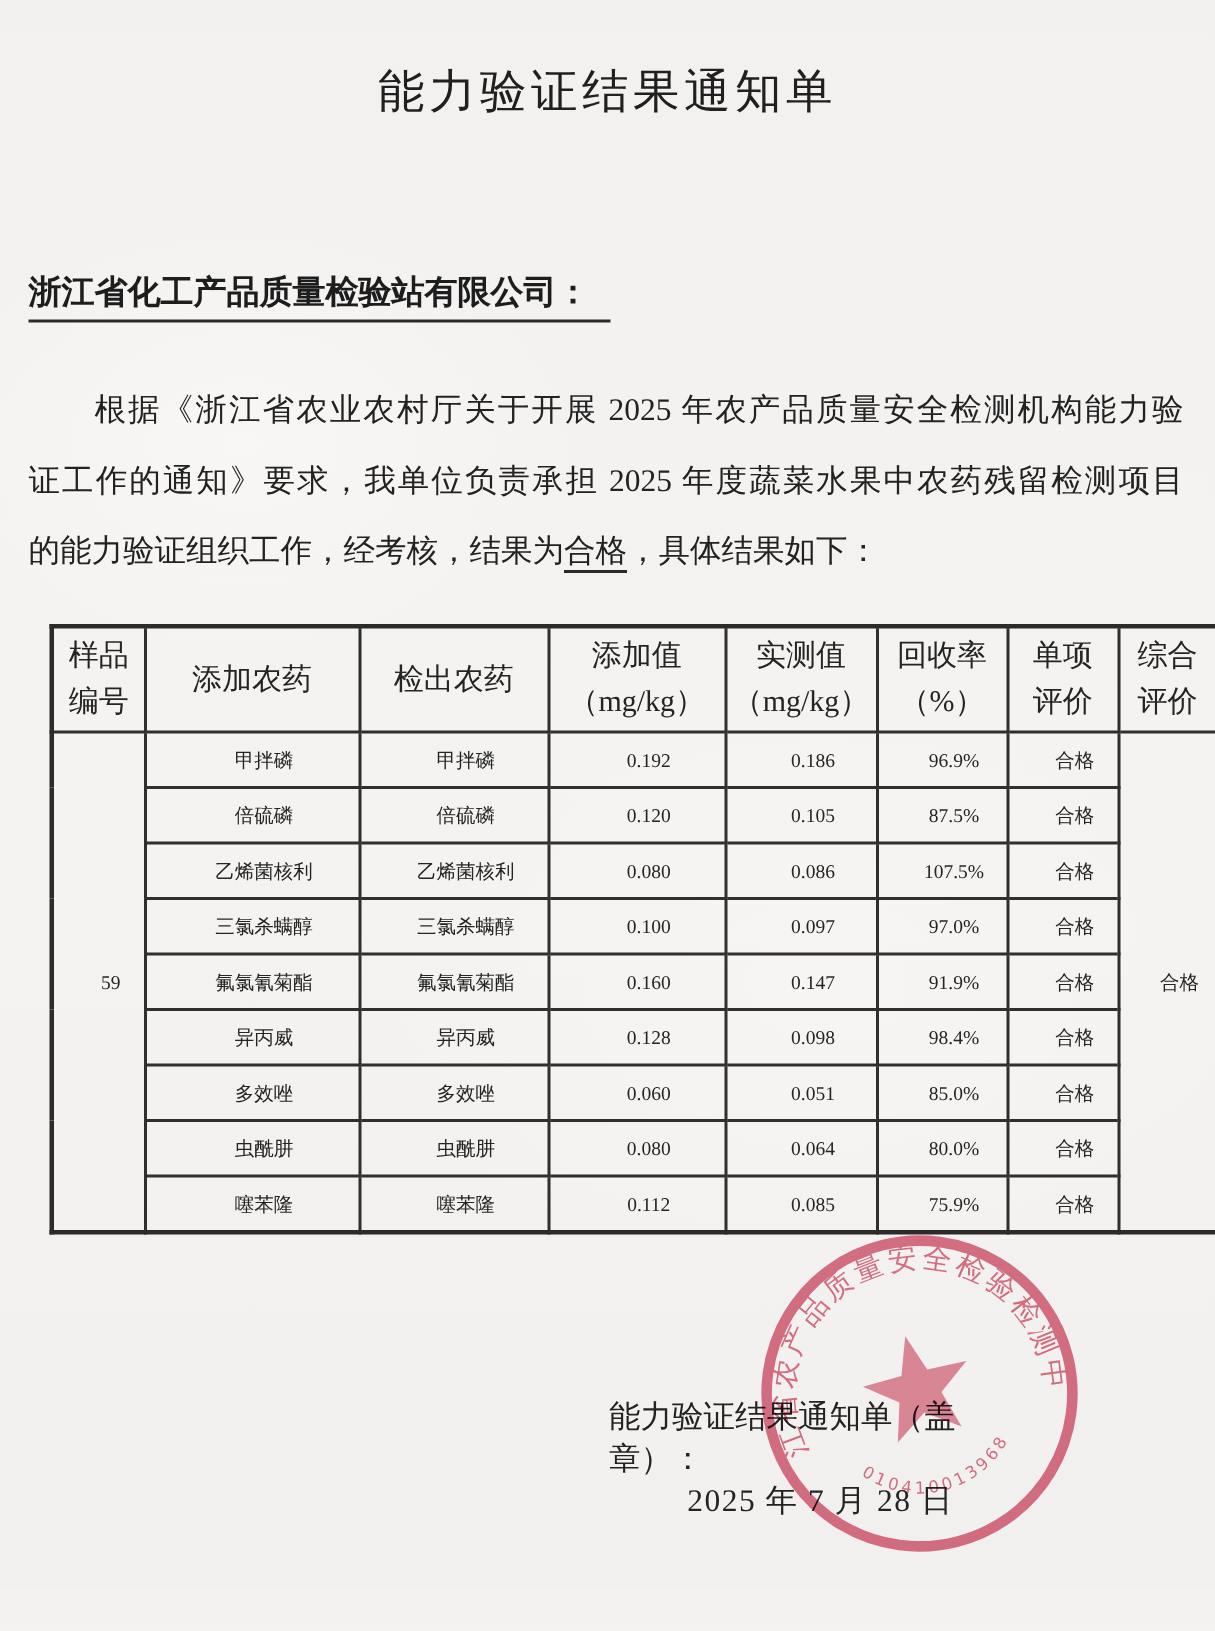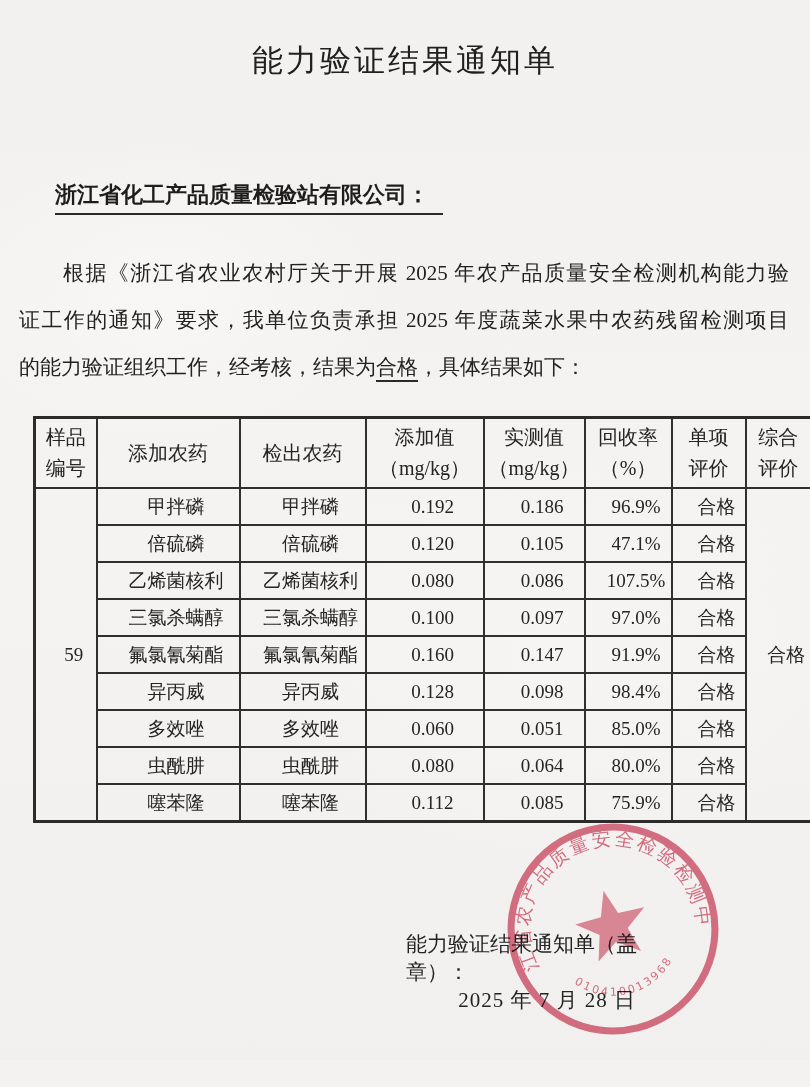--- a/index.html
+++ b/index.html
@@ -25,21 +25,20 @@
     color:#202020;
   }
   .addressee{
     position:absolute; top:180px; left:19px;
     font-size:22px; font-weight:bold; color:#1d1d1d;
   }
   .addressee .addr{
     display:inline-block;
     border-bottom:2px solid #2a2a2a;
     padding:0 14px 3px 0;
-    margin-left:36px;
   }
   .para{
     position:absolute; top:250px; left:19px; width:770px;
     font-size:21px; color:#222;
   }
   .pline{ height:47px; line-height:47px; white-space:nowrap; }
   .pline.just{ text-align:justify; text-align-last:justify; white-space:normal; overflow:hidden; }
   .pline.indent{ text-indent:44px; }
   .uline{ border-bottom:2px solid #2a2a2a; padding-bottom:1px; }
 
@@ -53,21 +52,21 @@
   }
   table.results th, table.results td{
     border:2px solid #2f2f2f;
     text-align:center; vertical-align:middle;
     padding:0;
     color:#242424;
     font-weight:400;
   }
   table.results th{ height:68px; font-size:20px; }
   table.results th span{ display:block; line-height:1.55; }
-  table.results td{ height:35px; font-size:19px;padding-left:16px; }
+  table.results td{ height:35px; font-size:13px;padding-left:16px; }
   .c-sample{ font-size:19px; }
   .c-overall{ font-size:20px; }
 
   .footer{
     position:absolute; top:930px; left:406px; width:282px;
     font-size:21px; color:#232323;
   }
   .footer .date{ text-align:center; letter-spacing:1px; }
 
   .seal{
@@ -159,21 +158,21 @@
         <td>0.186</td>
         <td>96.9%</td>
         <td>合格</td>
         <td class="c-overall" rowspan="9">合格</td>
       </tr>
       <tr>
         <td>倍硫磷</td>
         <td>倍硫磷</td>
         <td>0.120</td>
         <td>0.105</td>
-        <td>47.1%</td>
+        <td>87.5%</td>
         <td>合格</td>
       </tr>
       <tr>
         <td>乙烯菌核利</td>
         <td>乙烯菌核利</td>
         <td>0.080</td>
         <td>0.086</td>
         <td>107.5%</td>
         <td>合格</td>
       </tr>

